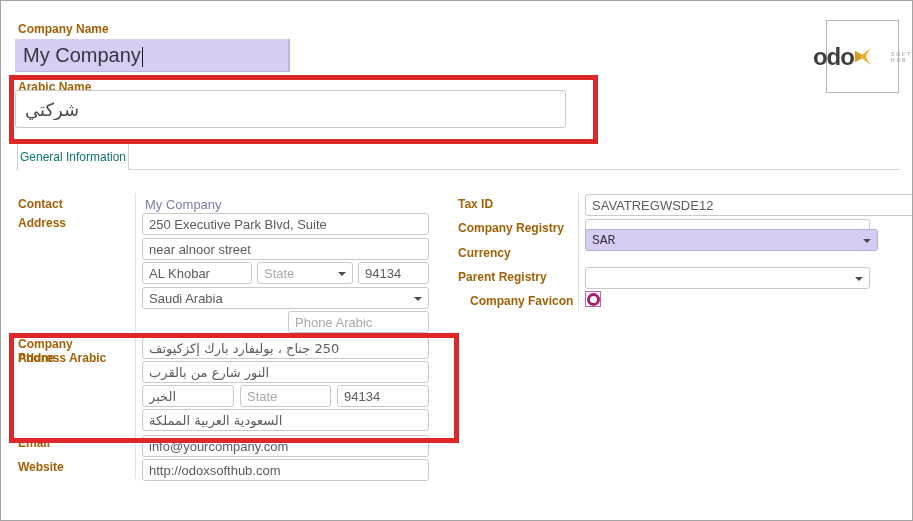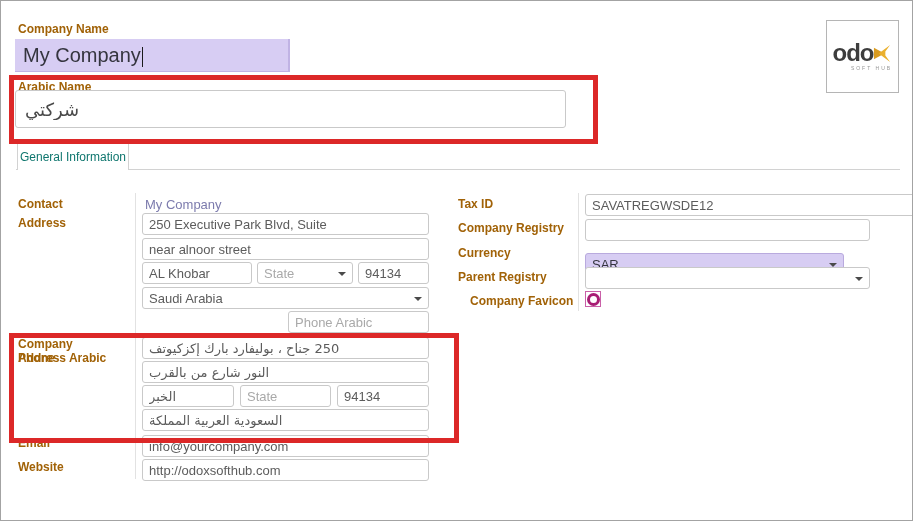--- a/index.html
+++ b/index.html
@@ -28,21 +28,21 @@
              vertical-align:middle;margin-left:1px;}
   #arabic-name{position:absolute;left:14px;top:89px;width:551px;height:38px;
                box-sizing:border-box;border:1px solid #c9c9c9;border-radius:3px;
                font-size:18px;color:#4a4a4a;padding:0 9px;}
   #tabline{position:absolute;left:15px;top:168px;width:884px;height:1px;background:#d2d2d2;}
   #tab-general{position:absolute;left:16px;top:141px;width:112px;height:28px;background:#fff;
                border:1px solid #d2d2d2;border-bottom:none;z-index:2;box-sizing:border-box;
                display:flex;align-items:center;justify-content:center;
                font-size:12px;color:#0f766e;cursor:pointer;}
   #logo-box{position:absolute;left:825px;top:19px;width:73px;height:73px;box-sizing:border-box;
-            border:1px solid #b5b5b5;background:#fff;display:flex;flex-direction:column;
+            border:1px solid #b5b5b5;background:#fff;display:flex;flex-direction:row;
             align-items:center;justify-content:center;}
   #logo-row{display:flex;align-items:center;}
   #logo-word{font-size:24px;font-weight:bold;color:#3d3d3d;letter-spacing:-1px;line-height:22px;}
   #logo-tag{font-size:5px;color:#979797;letter-spacing:2px;margin-top:1px;padding-left:18px;}
   .link{position:absolute;font-size:13px;color:#7c7bad;text-decoration:none;cursor:pointer;}
   #favicon{position:absolute;left:584px;top:290px;width:16px;height:16px;box-sizing:border-box;
            border:1px solid #c960a8;display:flex;align-items:center;justify-content:center;cursor:pointer;}
   #favicon .ring{width:7px;height:7px;border:3px solid #a81d74;border-radius:50%;background:#fff;}
 </style>
 </head>
@@ -114,21 +114,21 @@
   <input class="inp" style="left: 141px; top: 458px; width: 287px;" value="http://odoxsofthub.com">
 
   <div class="lbl" style="left:457px;top:196px;">Tax ID</div>
   <div class="lbl" style="left:457px;top:220px;">Company Registry</div>
   <div class="lbl" style="left:457px;top:245px;">Currency</div>
   <div class="lbl" style="left:457px;top:269px;">Parent Registry</div>
   <div class="lbl" style="left:469px;top:293px;">Company Favicon</div>
 
   <input class="inp" style="left: 584px; top: 193px; width: 333px;" value="SAVATREGWSDE12">
   <input class="inp" style="left: 584px; top: 218px; width: 285px;" value="">
-  <div class="sel" style="left:584px;top:252px;width:259px;background:#d7cdf3;border-color:#b9aade;color:#35353f;">
+  <div class="sel" style="left:584px;top:228px;width:293px;background:#d7cdf3;border-color:#b9aade;color:#35353f;font-family:Liberation Mono, monospace;">
     <span>SAR</span>
     <span class="caret"></span>
   </div>
   <div class="sel" style="left:584px;top:266px;width:285px;">
     <span></span>
     <span class="caret"></span>
   </div>
   <div id="favicon">
     <div class="ring"></div>
   </div>

